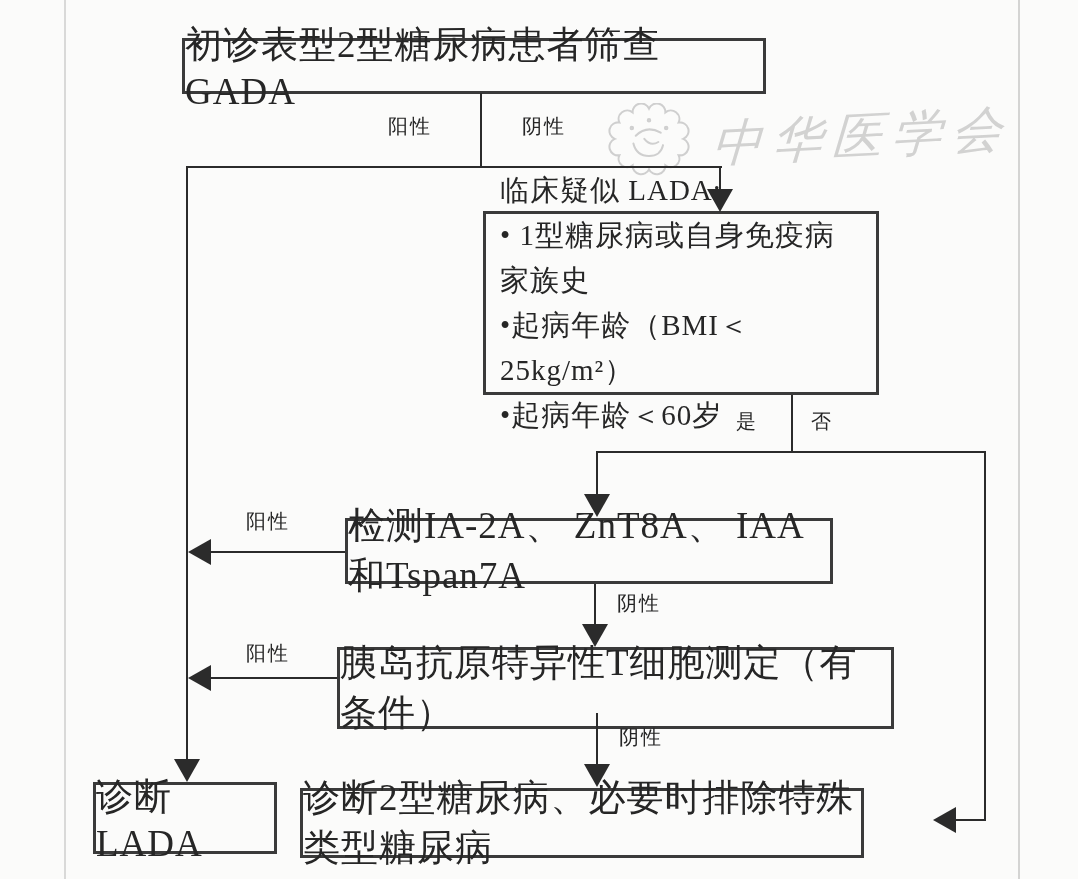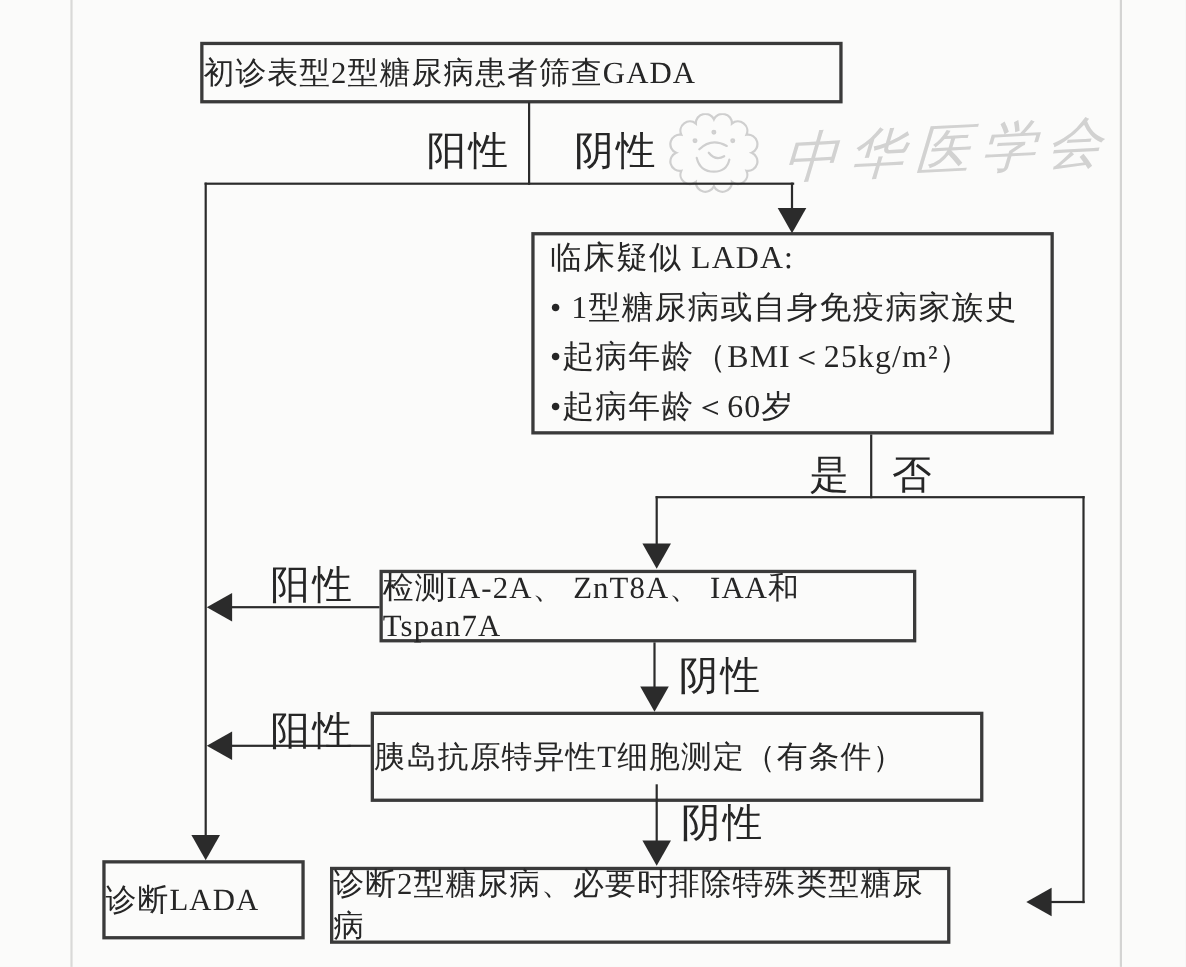--- a/index.html
+++ b/index.html
@@ -7,38 +7,38 @@
   }
   html,body{margin:0;padding:0;}
   body{background:#efefef;font-family:"Liberation Serif","DejaVu Serif",serif;}
   #canvas{
     position:relative;width:1078px;height:879px;background:var(--background);
     overflow:hidden;color:var(--text);
   }
   .box{
     position:absolute;border:3px solid #3a3a3a;box-sizing:border-box;
     display:flex;align-items:center;justify-content:flex-start;
-    font-size:28px;letter-spacing:1px;color:var(--text);background:transparent;
+    font-size:37px;letter-spacing:1px;color:var(--text);background:transparent;
   }
   .box.multiline{flex-direction:column;align-items:flex-start;justify-content:center;
     padding:6px 14px;line-height:45px;}
   .hline,.vline{position:absolute;background:var(--line);}
   .hline{height:2.4px;}
   .vline{width:2.4px;}
   .arrow-down{
     position:absolute;width:0;height:0;
     border-left:13px solid transparent;border-right:13px solid transparent;
     border-top:23px solid var(--line);
   }
   .arrow-left{
     position:absolute;width:0;height:0;
     border-top:13px solid transparent;border-bottom:13px solid transparent;
     border-right:23px solid var(--line);
   }
-  .lbl{position:absolute;font-size:36px;letter-spacing:2px;color:var(--text);white-space:nowrap;}
+  .lbl{position:absolute;font-size:20px;letter-spacing:2px;color:var(--text);white-space:nowrap;}
   .edge{position:absolute;top:0;bottom:0;width:2px;background:#d9d9d8;}
   #watermark-seal{position:absolute;left:608px;top:103px;width:82px;height:78px;opacity:.85;}
   #watermark-text{
     position:absolute;left:712px;top:104px;width:270px;font-size:50px;letter-spacing:10px;
     color:var(--watermark);font-style:italic;transform:rotate(-3deg) skewX(-6deg);
     white-space:nowrap;opacity:.8;
   }
 </style>
 </head>
 <body>
@@ -58,21 +58,21 @@
       <circle cx="72" cy="32" r="1.6"></circle>
       <circle cx="28" cy="32" r="1.6"></circle>
     </g>
   </svg>
   <div id="watermark-text">中华医学会</div>
 
   <div class="box" style="left:182px;top:38px;width:584px;height:56px;">
     <span>初诊表型2型糖尿病患者筛查GADA</span>
   </div>
 
-  <div class="box multiline" style="left:483px;top:211px;width:475px;height:184px;font-size:29px;">
+  <div class="box multiline" style="left:483px;top:211px;width:396px;height:184px;font-size:29px;">
     <span>临床疑似 LADA:</span>
     <span>• 1型糖尿病或自身免疫病家族史</span>
     <span>•起病年龄（BMI＜25kg/m²）</span>
     <span>•起病年龄＜60岁</span>
   </div>
 
   <div class="box" style="left:345px;top:518px;width:488px;height:66px;">
     <span>检测IA-2A、 ZnT8A、 IAA和Tspan7A</span>
   </div>
 

